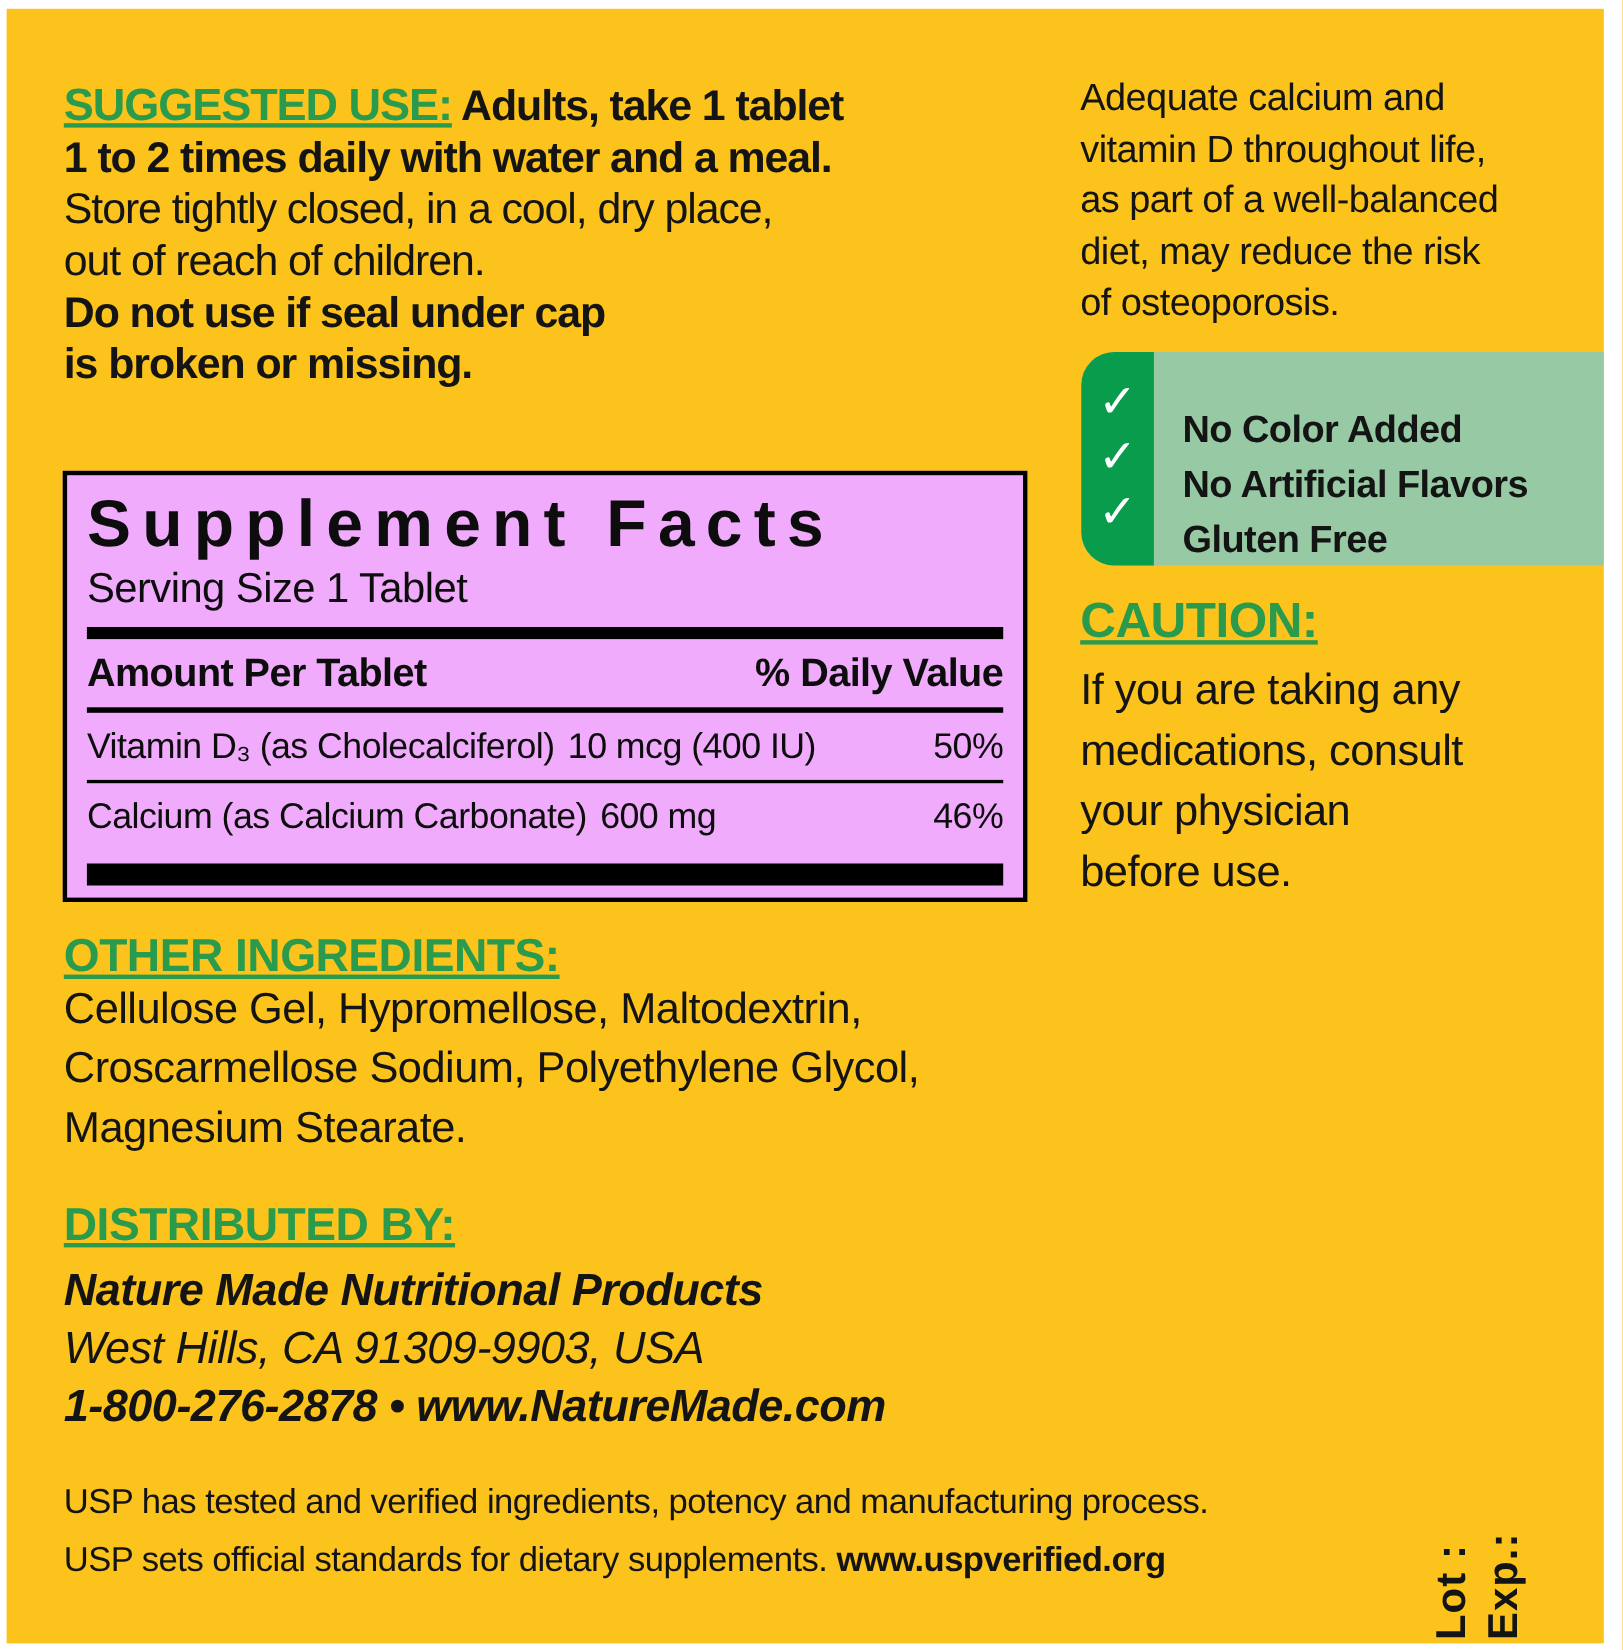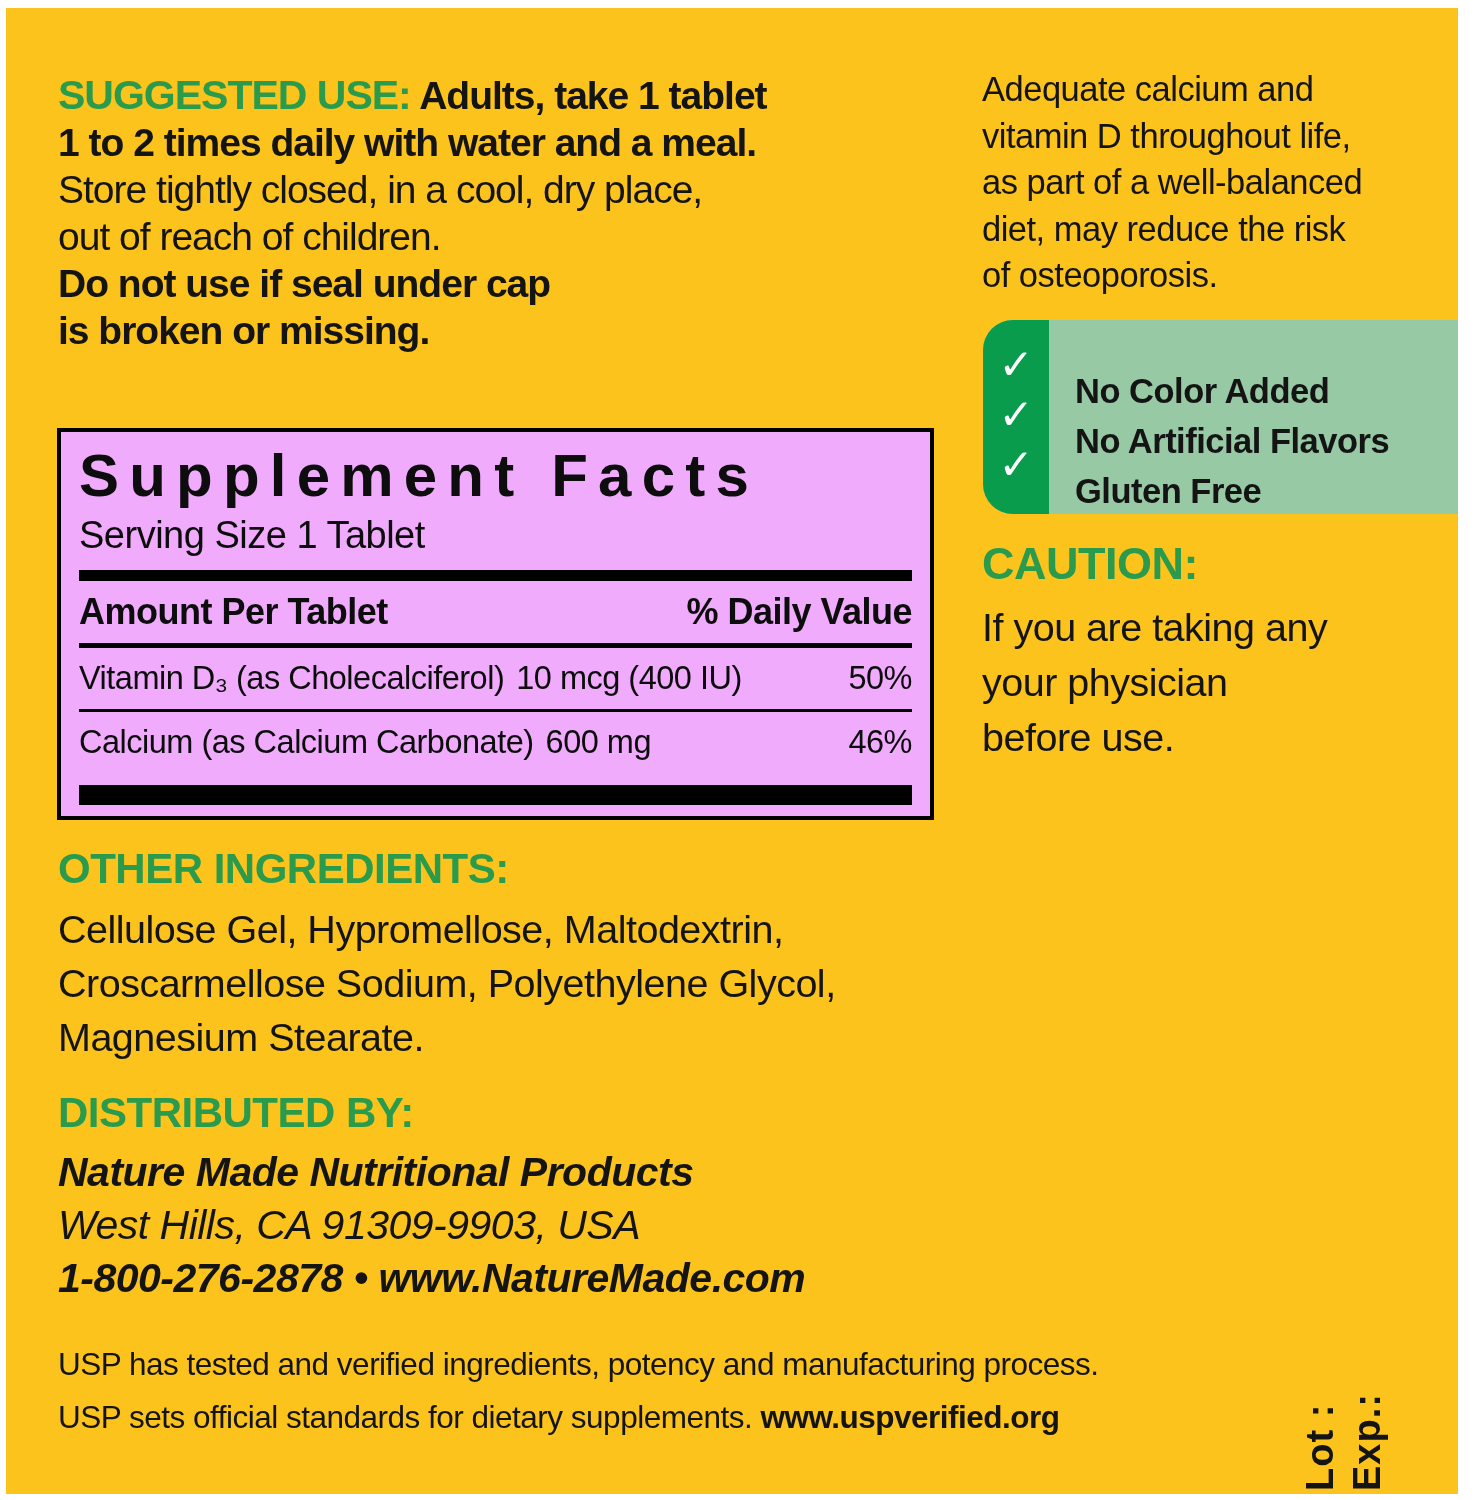--- a/index.html
+++ b/index.html
@@ -17,21 +17,21 @@
     font-family:"Liberation Sans","DejaVu Sans",sans-serif;
     color:var(--ink);
     overflow:hidden;
   }
   .label-bg{
     position:absolute;left:6px;top:8px;width:1452px;height:1486px;
     background:var(--yellow);
   }
   section,aside{position:absolute;}
   .b{font-weight:bold;}
-  .green-h{color:var(--green);font-weight:bold;}
+  .green-h{color:var(--green);font-weight:bold;text-decoration:underline;}
 
   
   .su{left:58px;top:72px;width:900px;font-size:39px;line-height:47px;letter-spacing:-1px;}
   .su .gh{font-size:41px;}
   .su p{white-space:nowrap;}
 
   
   .claim{left:982px;top:66px;width:480px;font-size:34.5px;line-height:46.5px;letter-spacing:-0.5px;}
 
   
@@ -84,21 +84,21 @@
     display:flex;align-items:center;height:61px;
     font-size:32.5px;letter-spacing:-0.5px;white-space:nowrap;
   }
   .facts-row .amt{margin-left:12px;}
   .facts-row .dv{margin-left:auto;}
   .bar.thin{height:3px;}
   .bar.bottom{height:20px;margin-top:12px;}
 
   
   .oi{left:58px;top:848px;width:910px;letter-spacing:-0.5px;}
-  .oi h2{font-size:42px;line-height:1;margin-bottom:12px;}
+  .oi h2{font-size:42px;line-height:1;}
   .oi p{font-size:39.5px;line-height:54px;}
 
   
   .dist{left:58px;top:1092px;width:910px;letter-spacing:-0.5px;}
   .dist h2{font-size:42px;line-height:1;margin-bottom:12px;}
   .dist p{font-size:41px;line-height:53px;white-space:nowrap;font-style:italic;}
 
   
   .usp{left:58px;top:1338px;width:1250px;font-size:31.5px;line-height:53px;letter-spacing:-0.5px;}
 
@@ -146,20 +146,21 @@
     <div class="prow">
       <span class="chk">✓</span>
       <span class="plbl">Gluten Free</span>
     </div>
   </div>
 </aside>
 
 <section class="caution">
   <h2 class="green-h">CAUTION:</h2>
   <p>If you are taking any</p>
+  <p>medications, consult</p>
   <p>your physician</p>
   <p>before use.</p>
 </section>
 
 <section class="facts">
   <h1 class="facts-title">Supplement Facts</h1>
   <div class="serving">Serving Size 1 Tablet</div>
   <div class="bar thick"></div>
   <div class="facts-head">
     <span>Amount Per Tablet</span>

